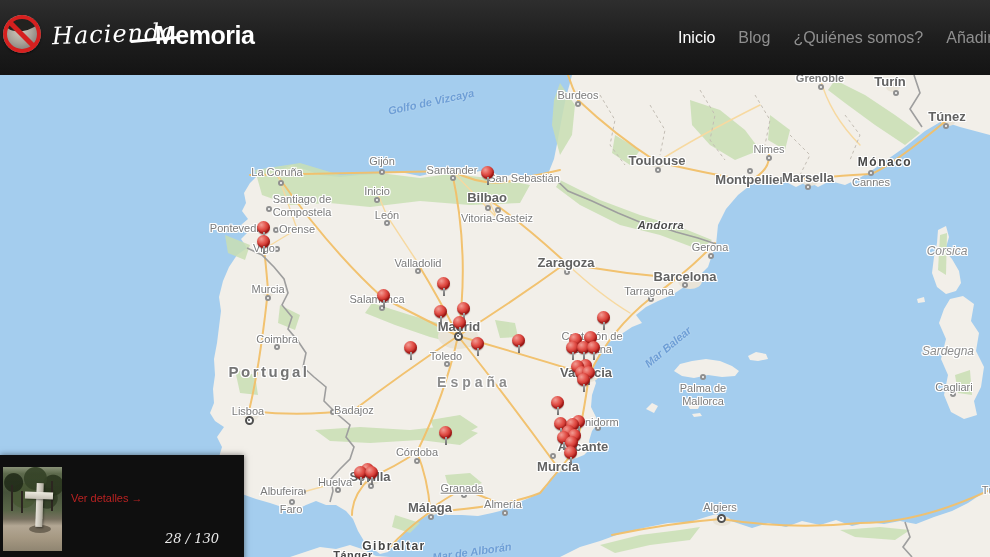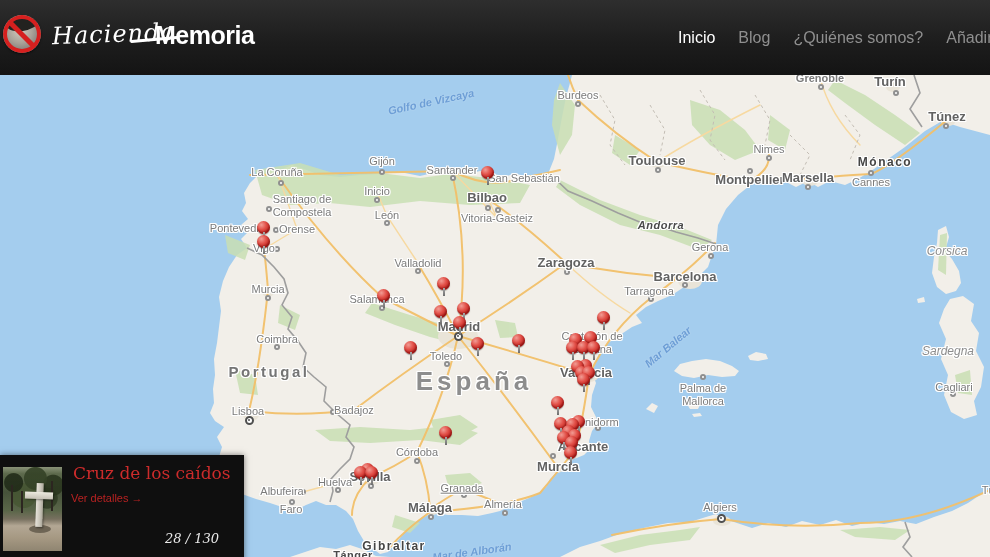--- a/index.html
+++ b/index.html
@@ -35,21 +35,21 @@
   
   .map{position:absolute;left:0;top:75px;width:990px;height:482px;overflow:hidden;
        background:#a4cdee;}
   .map svg{position:absolute;left:0;top:0;z-index:1;}
   .lb{position:absolute;z-index:5;transform:translate(-50%,-50%);white-space:pre-line;
       text-align:center;line-height:1.15;pointer-events:none;
       text-shadow:1px 0 0 #fff,-1px 0 0 #fff,0 1px 0 #fff,0 -1px 0 #fff,
                   1px 1px 0 #fff,-1px -1px 0 #fff,1px -1px 0 #fff,-1px 1px 0 #fff;}
   .lb-town{font-size:11px;color:#7b7b7b;}
   .lb-city{font-size:13px;color:#626262;font-weight:bold;}
-  .lb-country{font-size:26px;color:#8d8d8d;font-weight:bold;letter-spacing:4px;}
+  .lb-country{font-size:14px;color:#8d8d8d;font-weight:bold;letter-spacing:4px;}
   .lb-country2{font-size:15px;color:#757575;font-weight:bold;letter-spacing:2.5px;}
   .lb-bold{font-size:12px;color:#454545;font-weight:bold;letter-spacing:1.5px;}
   .lb-bold-sm{font-size:11px;color:#4a4a4a;font-weight:bold;letter-spacing:.5px;}
   .lb-area{font-size:12px;color:#8d8d8d;font-style:italic;}
   .lb-water{font-size:11px;color:#6d9ed6;font-style:italic;font-weight:bold;
             text-shadow:0 0 2px rgba(255,255,255,.4);}
   .mk{position:absolute;z-index:4;width:6px;height:6px;margin:-3px 0 0 -3px;border-radius:50%;
       background:#fff;border:2px solid #8f8f8f;box-sizing:border-box;}
   .mk.bullseye{width:9px;height:9px;margin:-4.5px 0 0 -4.5px;border:2px solid #4f4f4f;}
   .mk.bullseye::after{content:"";position:absolute;left:1.2px;top:1.2px;width:2.6px;height:2.6px;
@@ -382,18 +382,17 @@
   <div class="card">
     <div class="card-photo">
       <div class="trees"></div>
       <div class="trunk" style="left:8px;top:18px;height:26px;"></div>
       <div class="trunk" style="left:48px;top:14px;height:30px;"></div>
       <div class="trunk" style="left:18px;top:24px;height:22px;"></div>
       <div class="mound"></div>
       <div class="cross-v"></div>
       <div class="cross-h"></div>
     </div>
-    <div class="card-title">Cruz de los caídos</div>
     <div class="card-link">Ver detalles →</div>
     <div class="card-counter">28 / 130</div>
   </div>
 
 </div>
 
 </body></html>

